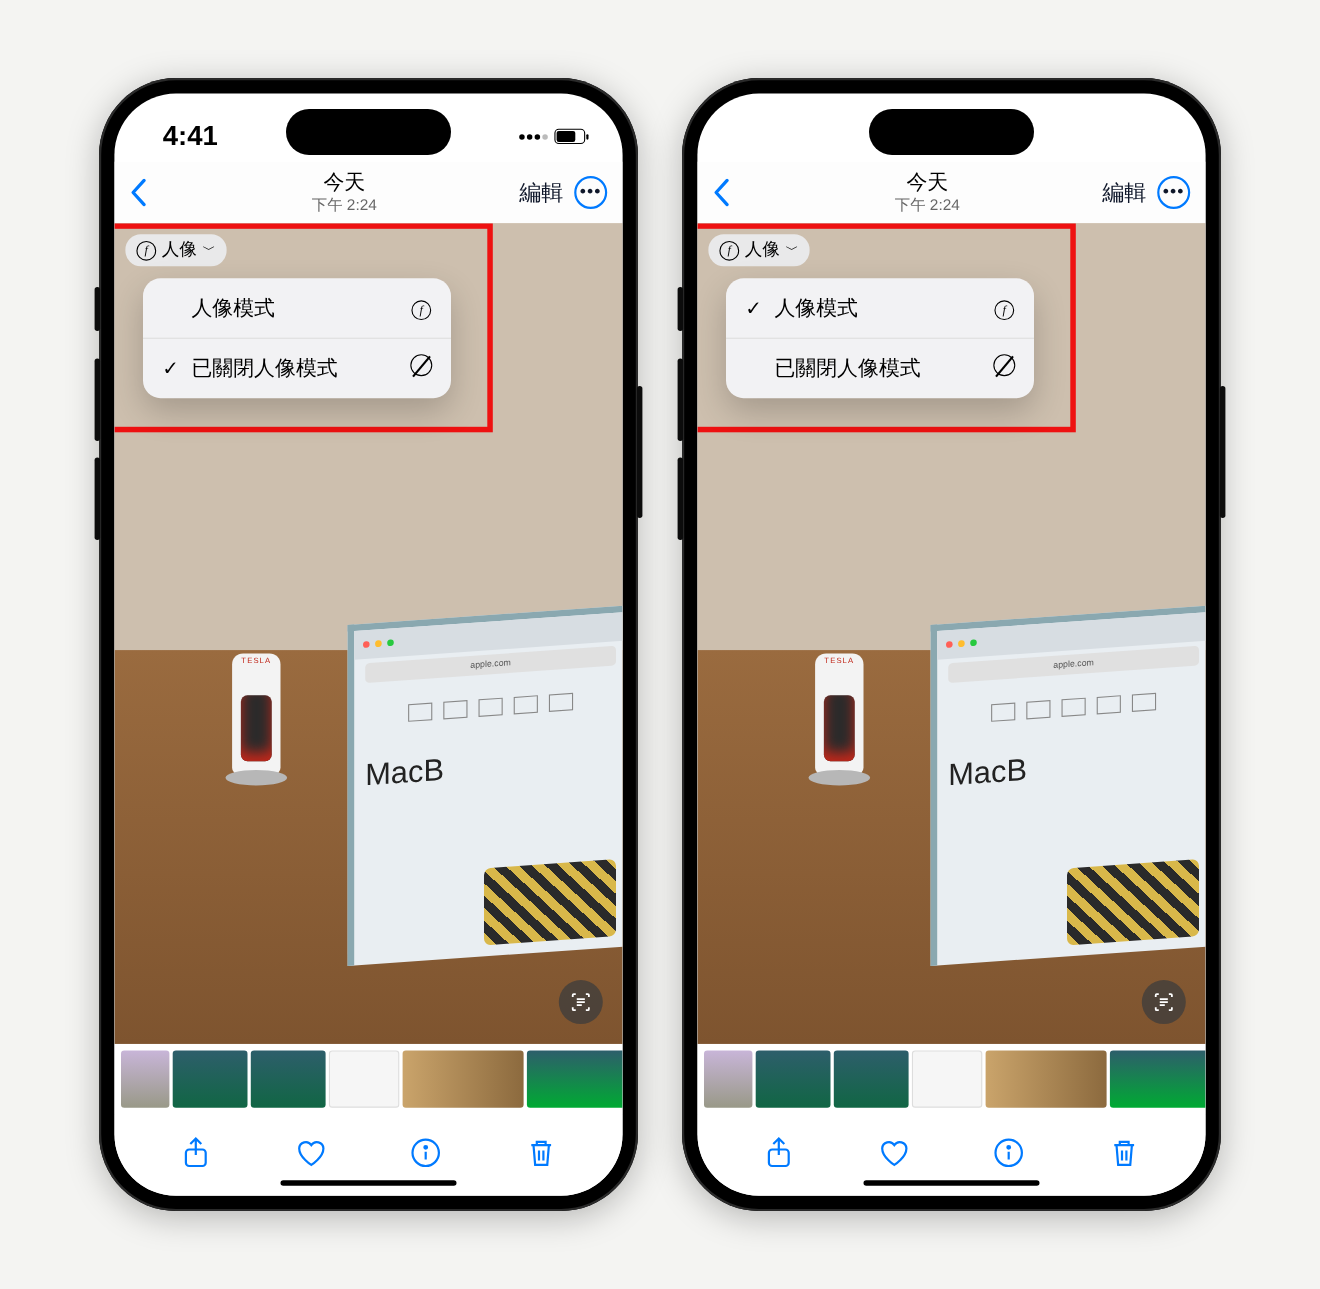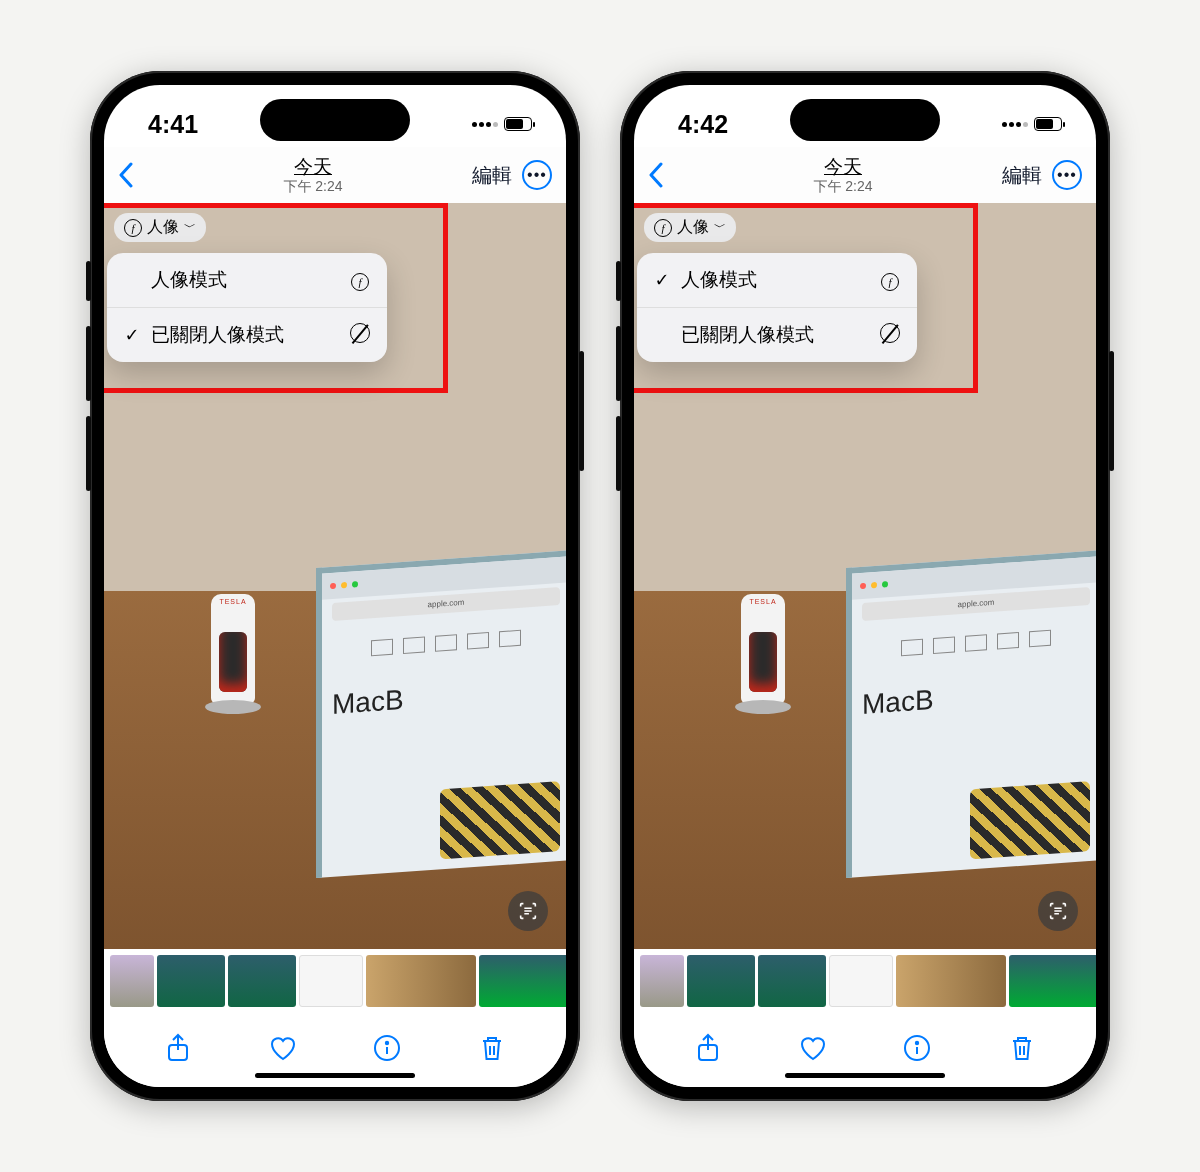--- a/index.html
+++ b/index.html
@@ -83,21 +83,21 @@
     margin-top: 62px;
     height: 56px;
     display: flex;
     align-items: center;
     justify-content: space-between;
     padding: 0 14px;
     background:#fdfdfd;
   }
   .nav-back { color:#007aff; font-size:30px; font-weight:300; width:36px; }
   .nav-title { text-align:center; flex:1; line-height:1.15; }
-  .nav-title .t1 { font-size:19px; font-weight:500;text-decoration:underline; }
+  .nav-title .t1 { font-size:19px; font-weight:500; }
   .nav-title .t2 { font-size:14px; color:#666; }
   .nav-right { display:flex; align-items:center; gap:10px; color:#0f172a; font-size:20px; }
   .nav-right .more {
     width:30px;height:30px;border:2px solid #007aff;border-radius:50%;
     display:flex;align-items:center;justify-content:center;font-size:16px;letter-spacing:1px;
   }
 
   .photo-area {
     flex:1;
     position:relative;
@@ -156,21 +156,21 @@
   .portrait-chip {
     position:absolute; top:10px; left:10px; z-index:32;
     background:#e9e9ea; border-radius:14px; padding:4px 10px;
     display:flex; align-items:center; gap:5px; font-size:16px; font-weight:500;
   }
   .aperture-icon {
     display:inline-flex; width:18px;height:18px;border:1.4px solid #000;border-radius:50%;
     align-items:center;justify-content:center;font-size:11px;font-style:italic;font-family:serif;
   }
   .portrait-menu {
-    position:absolute; top:50px; left:3px; z-index:32;
+    position:absolute; top:50px; left:26px; z-index:32;
     width:280px; background:#f2f2f4; border-radius:16px;
     box-shadow:0 12px 30px rgba(0,0,0,0.2);
     overflow:hidden;
   }
   .menu-item {
     display:flex; align-items:center; padding:14px 16px;
     font-size:19px; border-bottom:1px solid #dedede; gap:10px;
   }
   .menu-item:last-child{border-bottom:none;}
   .menu-item .chk { width:18px; text-align:center; font-size:18px; }
@@ -354,34 +354,20 @@
 
 <div class="phone-frame">
   <div class="phone-side-btn btn-left-1"></div>
   <div class="phone-side-btn btn-left-2"></div>
   <div class="phone-side-btn btn-left-3"></div>
   <div class="phone-side-btn btn-right"></div>
 
   <div class="screen">
     <div class="dynamic-island"></div>
 
-    <div class="status-bar">
-      <span>4:42</span>
-      <div class="status-right">
-        <span class="dotsig">
-          <span></span>
-            <span></span>
-            <span></span>
-            <span class="dim"></span>
-        </span>
-        <span class="battery">
-            <span class="fill"></span>
-          </span>
-      </div>
-    </div>
 
     <div class="nav-bar">
       <div class="nav-back">
         <svg width="16" height="26" viewBox="0 0 16 26">
             <path d="M13 2 L3 13 L13 24" stroke="#007aff" stroke-width="3" fill="none" stroke-linecap="round" stroke-linejoin="round"></path>
           </svg>
       </div>
       <div class="nav-title">
         <div class="t1">今天</div>
         <div class="t2">下午 2:24</div>

